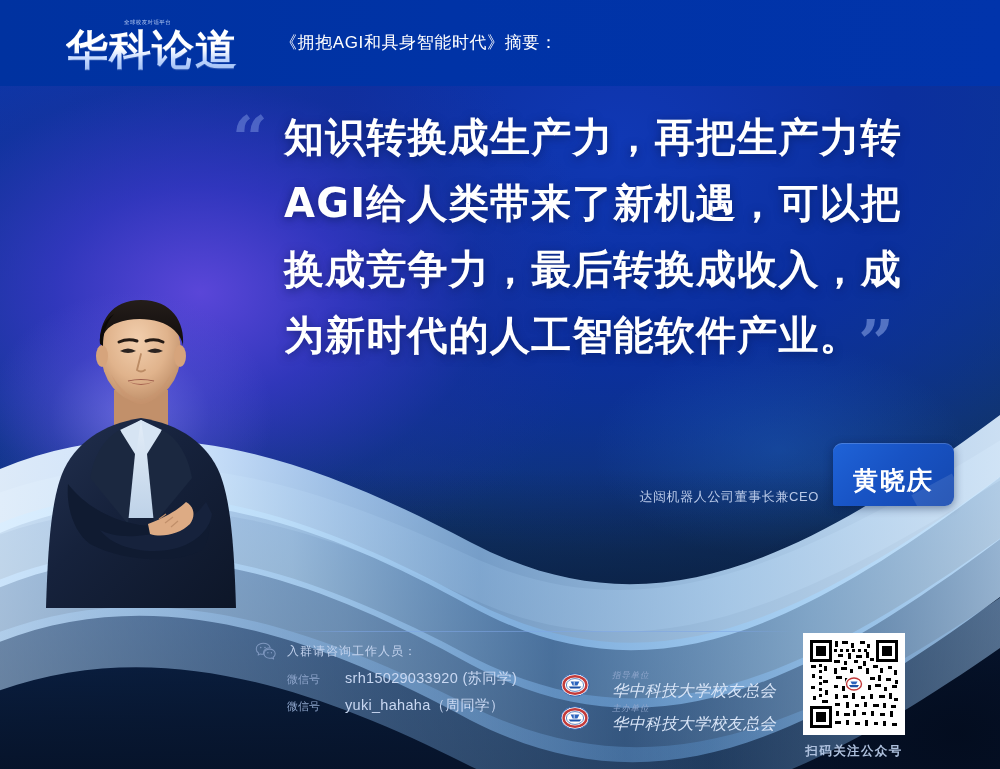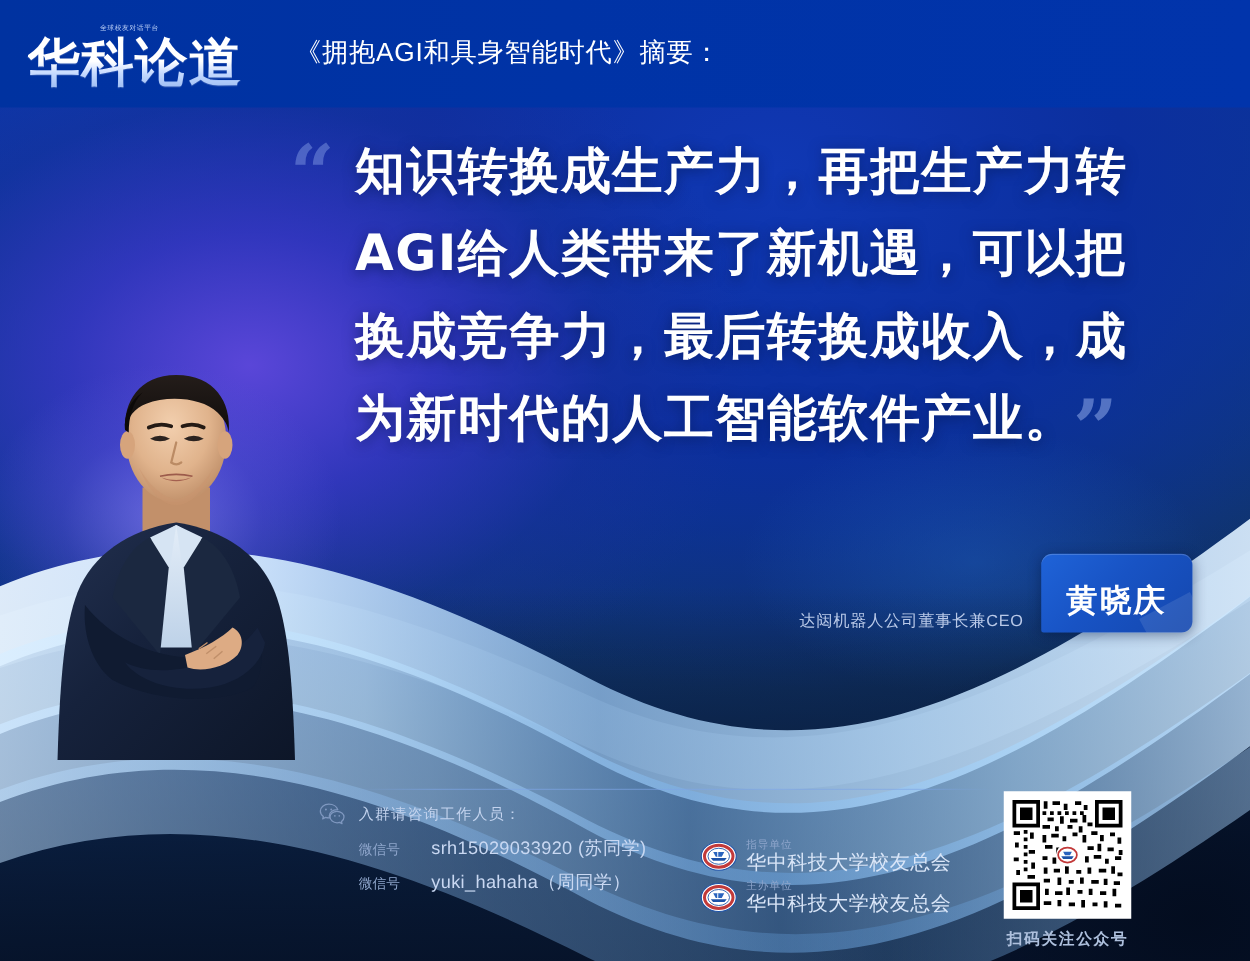--- a/index.html
+++ b/index.html
@@ -35,37 +35,37 @@
     background:radial-gradient(ellipse 260px 150px at 50% 50%, rgba(40,120,220,0.28) 0%, rgba(20,80,180,0) 72%);
   }
 
   
   .header{
     position:absolute;left:0;top:0;width:1000px;height:86px;
     background:linear-gradient(90deg,#0032a0 0%,#0033a6 45%,#0134ab 100%);
     z-index:20;
   }
   .header-inner{position:absolute;left:22px;top:0;height:86px;display:flex;align-items:center;}
-  .logo-wrap{position:relative;width:200px;height:62px;margin-right:14px;}
+  .logo-wrap{position:relative;width:200px;height:62px;margin-right:14px;margin-left:44px;}
   .logo-tag{
     position:absolute;left:58px;top:6px;width:92px;height:9px;
     display:flex;justify-content:space-between;align-items:center;
     font-size:5.4px;letter-spacing:.5px;color:#cfe0ff;white-space:nowrap;
     opacity:.88;
   }
   .logo-main{
     position:absolute;left:0;top:14px;width:200px;height:48px;
     font-size:42px;font-weight:bold;letter-spacing:1px;line-height:48px;
     background:linear-gradient(180deg,#ffffff 0%,#ffffff 48%,#bcd4ff 68%,#7fa8ee 100%);
     -webkit-background-clip:text;background-clip:text;color:transparent;
     text-shadow:0 1px 0 rgba(255,255,255,.15);
     font-family:"DejaVu Sans","Liberation Sans",sans-serif;
   }
   .header-title{
-    font-size:21px;color:#ffffff;letter-spacing:.6px;white-space:nowrap;
+    font-size:17px;color:#ffffff;letter-spacing:.6px;white-space:nowrap;
     font-weight:500;padding-bottom:2px;
   }
 
   
   .waves{position:absolute;left:0;top:0;width:1000px;height:769px;z-index:12;pointer-events:none;}
 
   
   .portrait{position:absolute;left:16px;top:278px;width:250px;height:330px;z-index:14;}
 
   
@@ -119,21 +119,21 @@
   }
   .contact{position:absolute;left:255px;top:641px;z-index:18;width:320px;}
   .contact-head{display:flex;align-items:center;gap:10px;margin-bottom:8px;}
   .wechat-icon{width:22px;height:20px;flex:0 0 auto;}
   .contact-title{font-size:12px;color:#c3d3ee;letter-spacing:1px;white-space:nowrap;}
   .contact-row{display:flex;align-items:baseline;gap:25px;margin:8px 0 0 32px;}
   .contact-label{font-size:11px;color:#8fa6cc;white-space:nowrap;}
   .contact-value{font-size:14.5px;color:#c9d8f2;letter-spacing:.3px;white-space:nowrap;text-align:right;}
 
   .orgs{position:absolute;left:560px;top:668px;z-index:18;}
-  .org-row{display:flex;align-items:center;gap:7px;height:33px;}
+  .org-row{display:flex;align-items:center;gap:22px;height:33px;font-style:italic;}
   .org-seal{width:30px;height:24px;flex:0 0 auto;}
   .org-texts{display:flex;flex-direction:column;justify-content:center;}
   .org-kind{font-size:8.5px;color:#8fa6cc;letter-spacing:.8px;line-height:11px;white-space:nowrap;}
   .org-name{font-size:16px;color:#dae6f8;letter-spacing:.4px;line-height:19px;white-space:nowrap;}
 
   .qr-block{position:absolute;left:794px;top:633px;z-index:18;width:120px;text-align:center;font-weight:bold;}
   .qr-frame{
     width:102px;height:102px;margin:0 auto;background:#ffffff;padding:5px;
     position:relative;
   }

